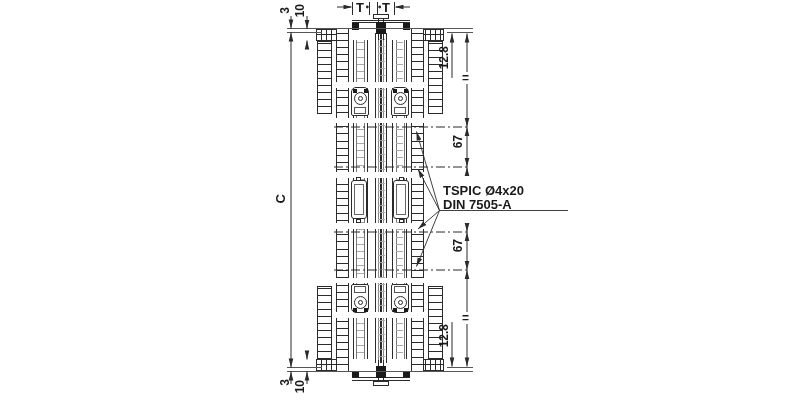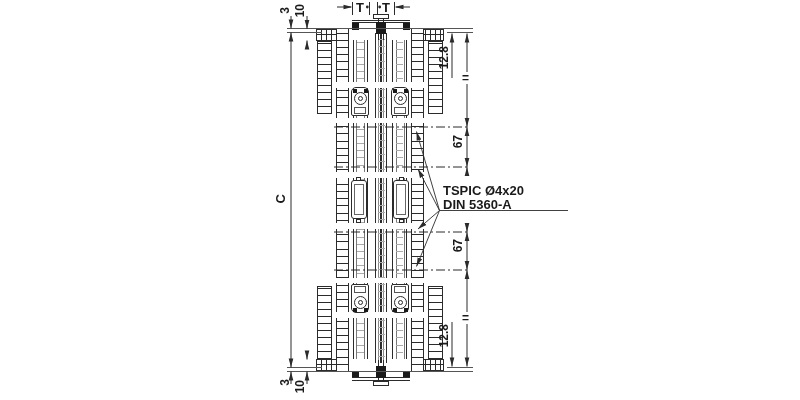--- a/index.html
+++ b/index.html
@@ -205,16 +205,16 @@
   <div class="lbl eq" style="left:460px;top:72px;">=</div>
   <div class="lbl vtext" style="left:452px;top:135px;">67</div>
   <div class="lbl vtext" style="left:452px;top:239px;">67</div>
   <div class="lbl eq" style="left:460px;top:312px;">=</div>
   <div class="lbl vtext" style="left:438px;top:324px;">12.8</div>
   <div class="lbl vtext" style="left:279px;top:379px;">3</div>
   <div class="lbl vtext" style="left:294px;top:380px;">10</div>
 
   <div class="callout" style="left:443px;top:184px;">
     <div>TSPIC Ø4x20</div>
-    <div>DIN 5360-A</div>
+    <div>DIN 7505-A</div>
   </div>
 
 </div>
 
 </body></html>

